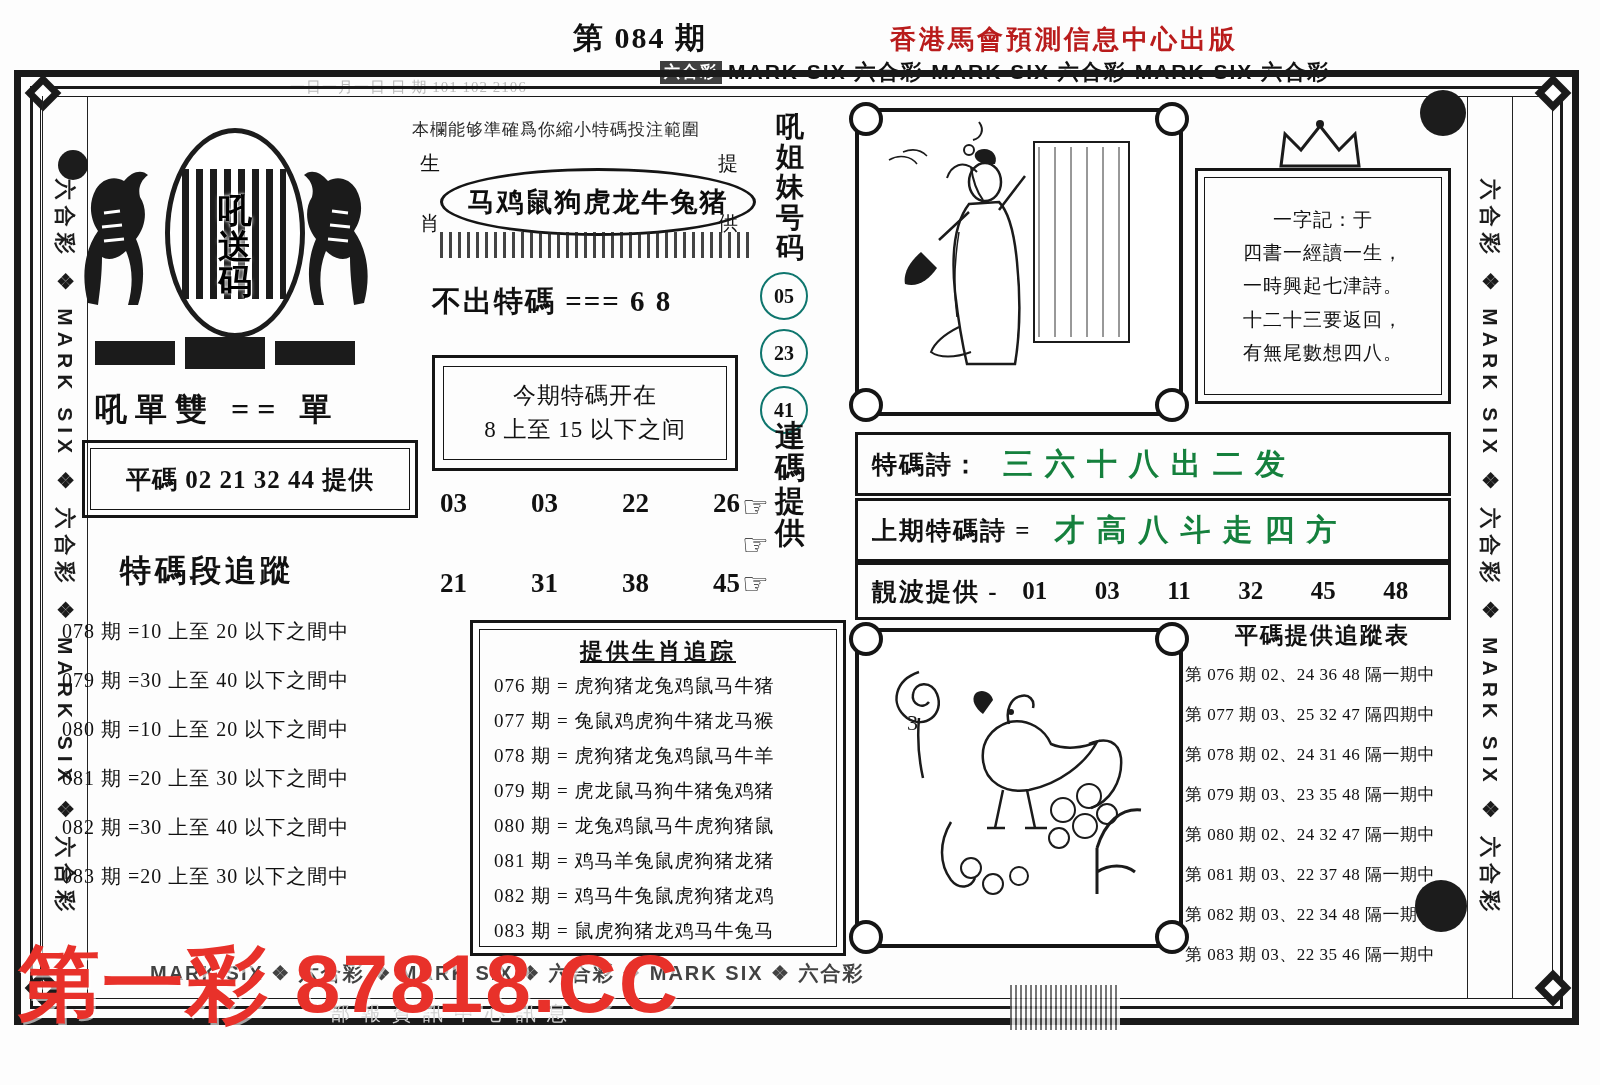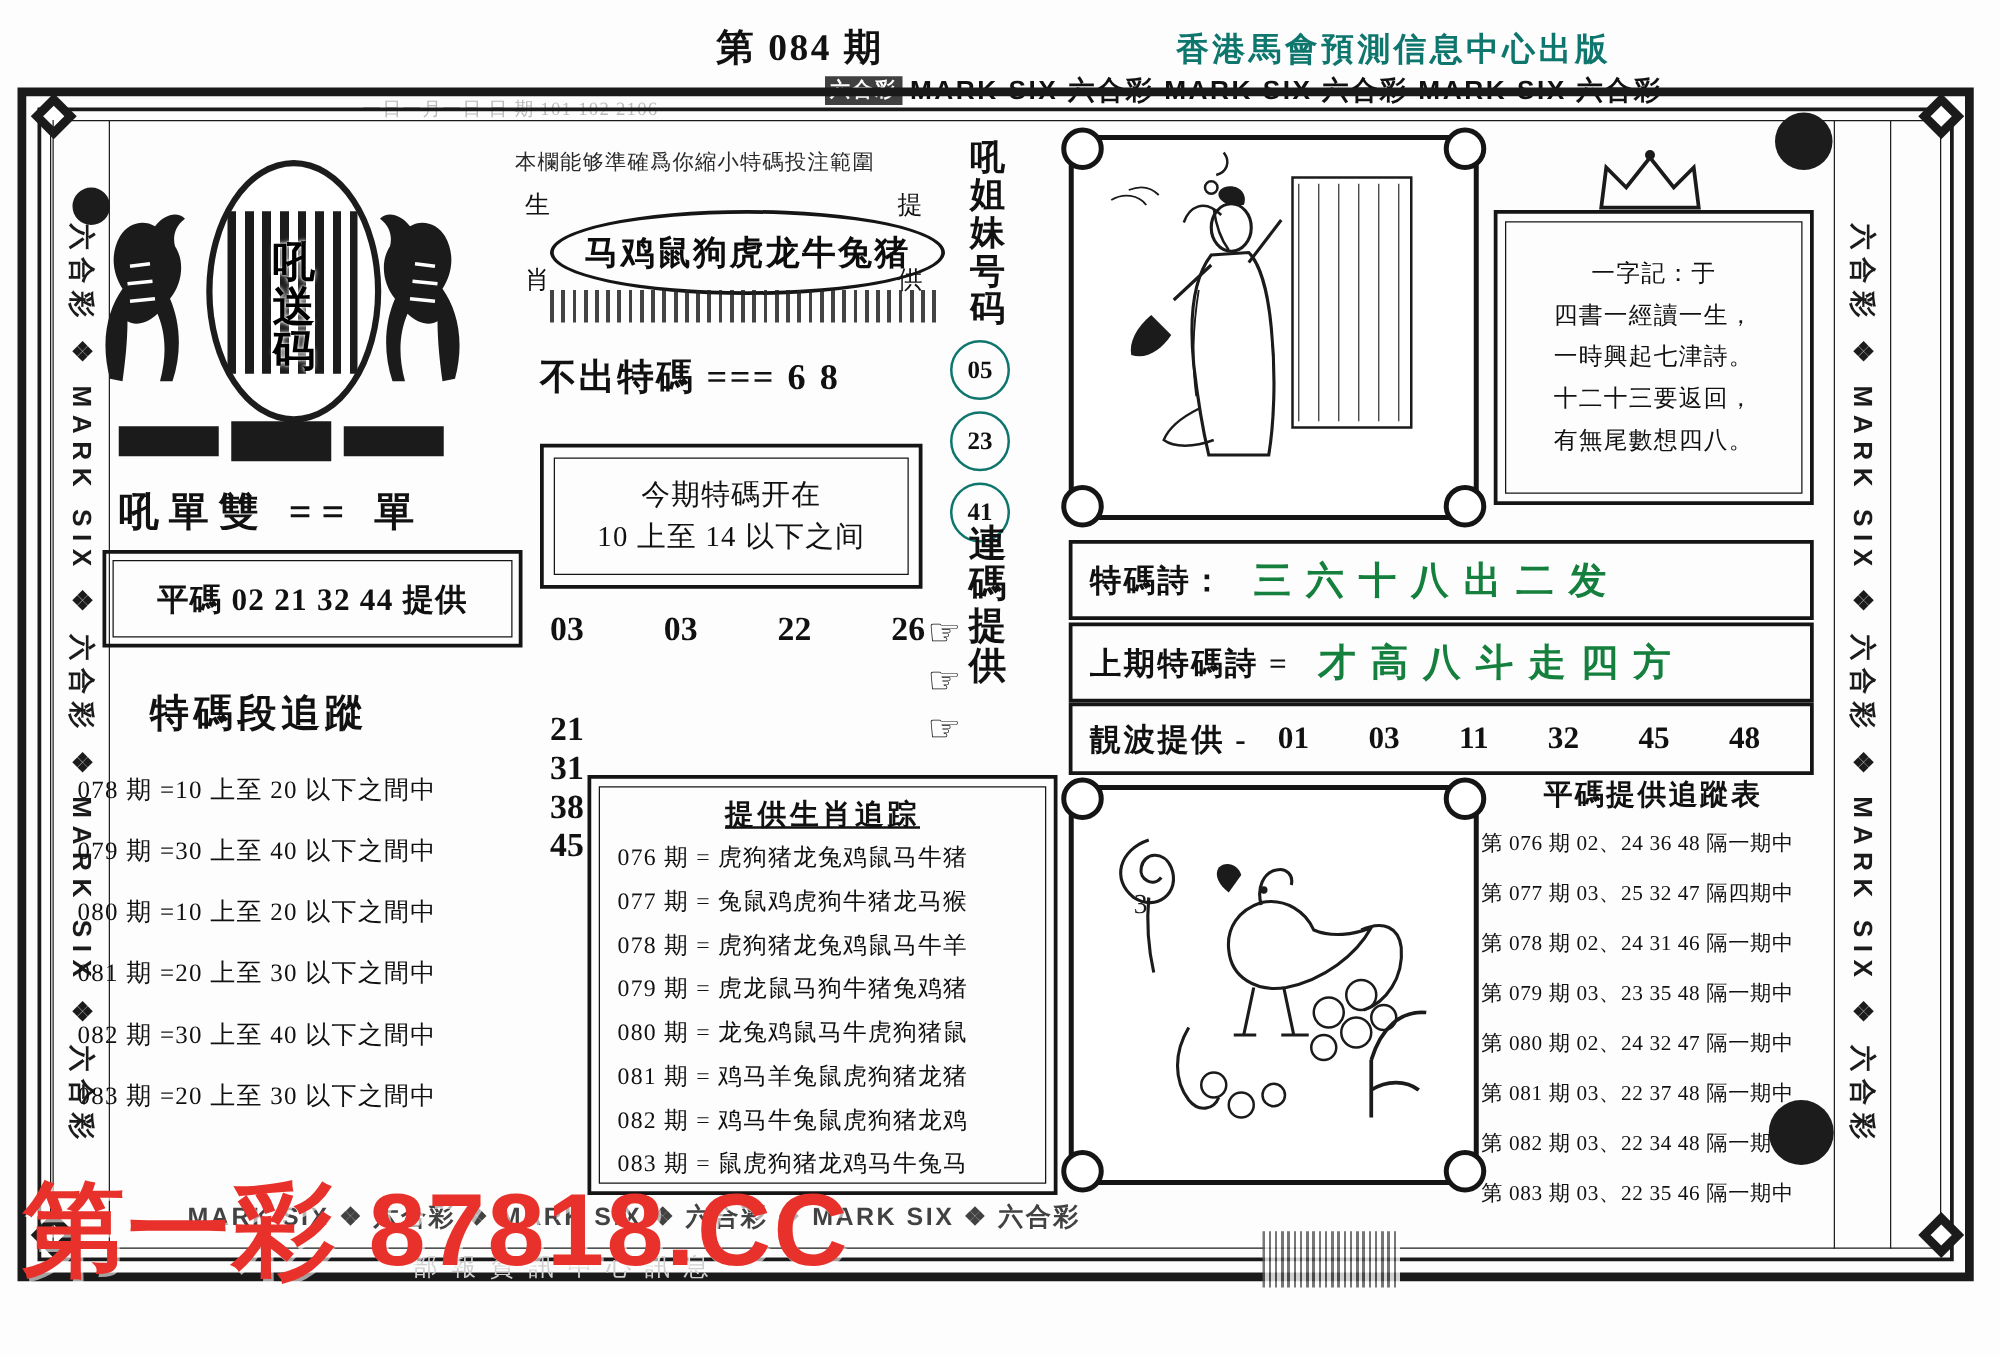--- a/index.html
+++ b/index.html
@@ -15,22 +15,22 @@
     background:#fdfdfd;
   }
   
   .issue-no{
     position:absolute;left:530px;top:18px;width:220px;
     font-size:30px;font-weight:bold;letter-spacing:2px;color:#111;
     text-align:center;
   }
   .publisher{
     position:absolute;left:890px;top:22px;width:450px;
-    font-size:26px;font-weight:bold;color:#0f766e;letter-spacing:3px;
-    text-align:center;
+    font-size:26px;font-weight:bold;color:#b91c1c;letter-spacing:3px;
+    text-align:left;
   }
   .faint-top{
     position:absolute;left:290px;top:78px;width:330px;
     font-size:15px;color:#b9b9b9;letter-spacing:1px;
   }
   
   .frame-outer{
     position:absolute;left:14px;top:70px;width:1565px;height:955px;
     border:7px solid #1a1a1a;
     box-sizing:border-box;
@@ -170,21 +170,21 @@
     position:absolute;inset:8px;border:1px solid #151515;
     display:flex;flex-direction:column;align-items:center;justify-content:center;
     font-size:23px;color:#111;line-height:1.5;letter-spacing:1px;
   }
   .num-row{
     position:absolute;width:300px;left:440px;
     display:flex;justify-content:space-between;
     font-size:27px;font-weight:bold;color:#111;
   }
   .num-row.r1{top:488px;}
-  .num-row.r2{top:568px;flex-direction:column;}
+  .num-row.r2{top:568px;}
   .zodiac-track{
     position:absolute;left:470px;top:620px;width:370px;height:330px;
     border:3px solid #151515;
   }
   .zodiac-track .in{position:absolute;inset:6px;border:1px solid #151515;padding:6px 0 0 0;}
   .zt-title{
     text-align:center;font-size:23px;font-weight:bold;letter-spacing:3px;color:#111;
     text-decoration:underline;margin-bottom:6px;
   }
   .zt-row{font-size:19px;color:#111;margin:0 0 9px 14px;white-space:nowrap;letter-spacing:1px;}
@@ -357,21 +357,21 @@
   <div class="gong">供</div>
 
   <div class="zodiac-oval">马鸡鼠狗虎龙牛兔猪</div>
   <div class="wave-deco"></div>
 
   <div class="nochu">不出特碼 ===    6    8</div>
 
   <div class="range-box">
     <div class="in">
       <div>今期特碼开在</div>
-      <div>10 上至 14 以下之间</div>
+      <div>8 上至 15 以下之间</div>
     </div>
   </div>
 
   <div class="num-row r1">
     <span>03</span>
     <span>03</span>
     <span>22</span>
     <span>26</span>
   </div>
   <div class="num-row r2">

